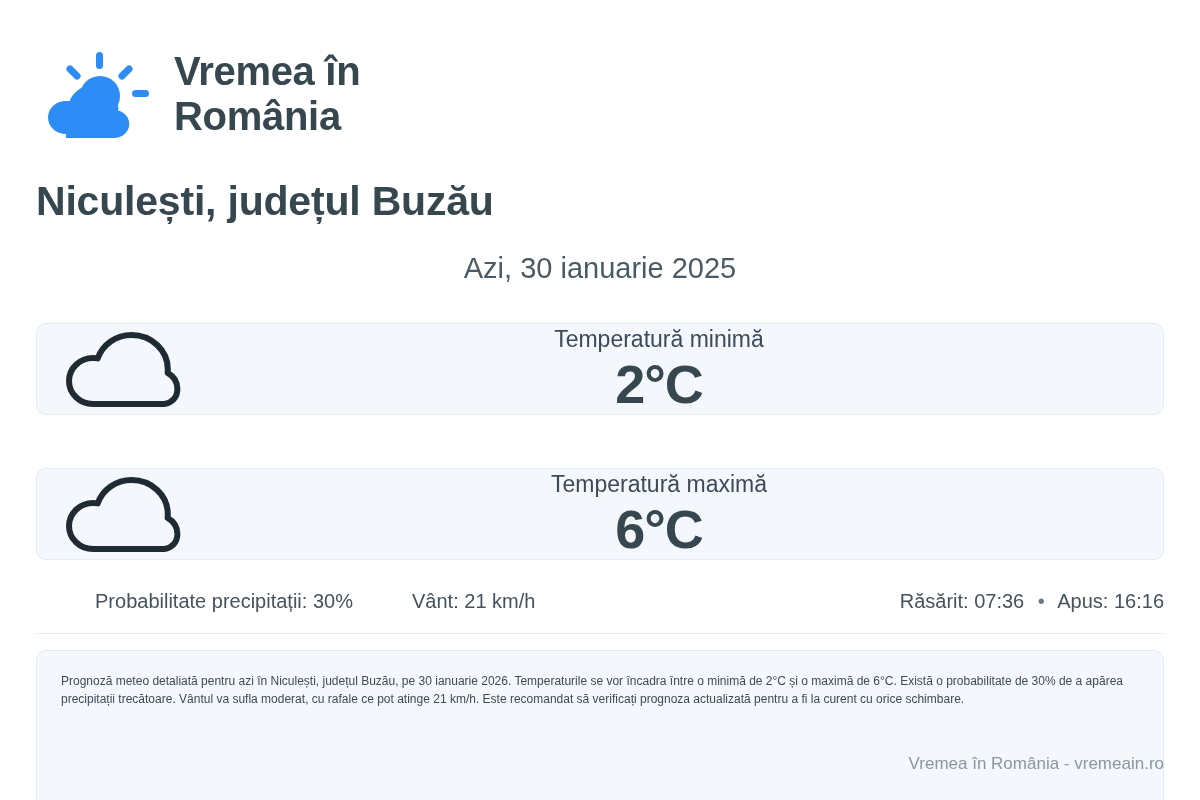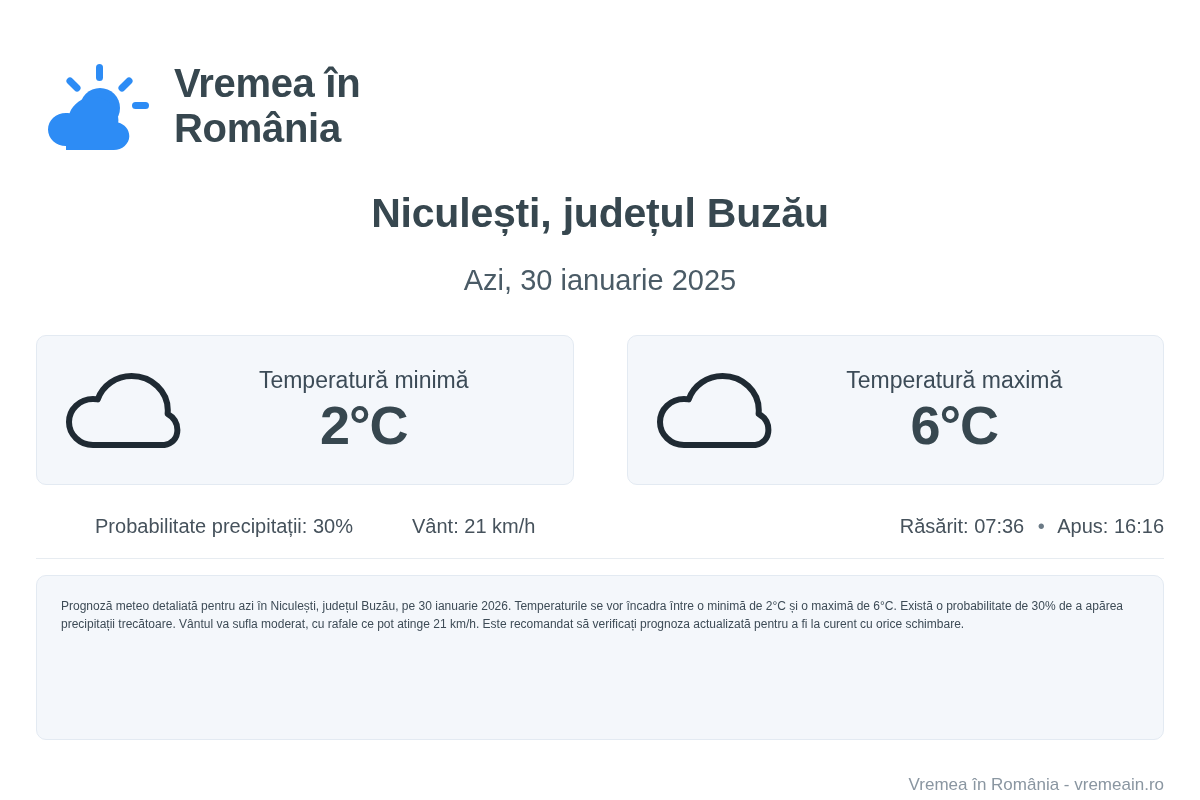--- a/index.html
+++ b/index.html
@@ -9,21 +9,21 @@
     width: 1200px;
     height: 800px;
     background: #ffffff;
     font-family: "Liberation Sans", sans-serif;
     color: #37474f;
   }
   .page {
     position: relative;
     width: 1200px;
     height: 800px;
-    padding: 16px 36px;
+    padding: 4px 36px;
   }
 
   
   .brand {
     display: flex;
     align-items: center;
     gap: 18px;
     padding-top: 44px;
   }
   .brand-logo {
@@ -36,40 +36,40 @@
     font-size: 40px;
     line-height: 1.12;
     font-weight: bold;
     color: #37474f;
     letter-spacing: -0.3px;
     max-width: 330px;
   }
 
   
   .city-title {
-    text-align: center;
     font-size: 41px;
     font-weight: bold;
     color: #37474f;
     margin-top: 38px;
     letter-spacing: -0.2px;
   }
   .date-sub {
     text-align: center;
     font-size: 29px;
     color: #4a5b66;
     margin-top: 22px;
     font-weight: normal;
   }
 
   
   .cards {
     display: flex;
     gap: 53px;
     margin-top: 38px;
+    flex-direction: column;
   }
   .card {
     flex: 1 1 0;
     height: 150px;
     background: #f4f7fb;
     border: 1px solid #e3eaf2;
     border-radius: 10px;
     display: flex;
     align-items: center;
     padding: 0 22px;
@@ -128,21 +128,21 @@
     font-size: 12px;
     line-height: 1.43;
     color: #3d4b56;
     min-height: 165px;
   }
 
   
   .footer {
     position: absolute;
     right: 36px;
-    bottom: 5px;
+    bottom: 26px;
     font-size: 17px;
     color: #8a96a1;
   }
 
   svg { display: block; }
 </style>
 </head>
 <body>
 
 <div class="page">

